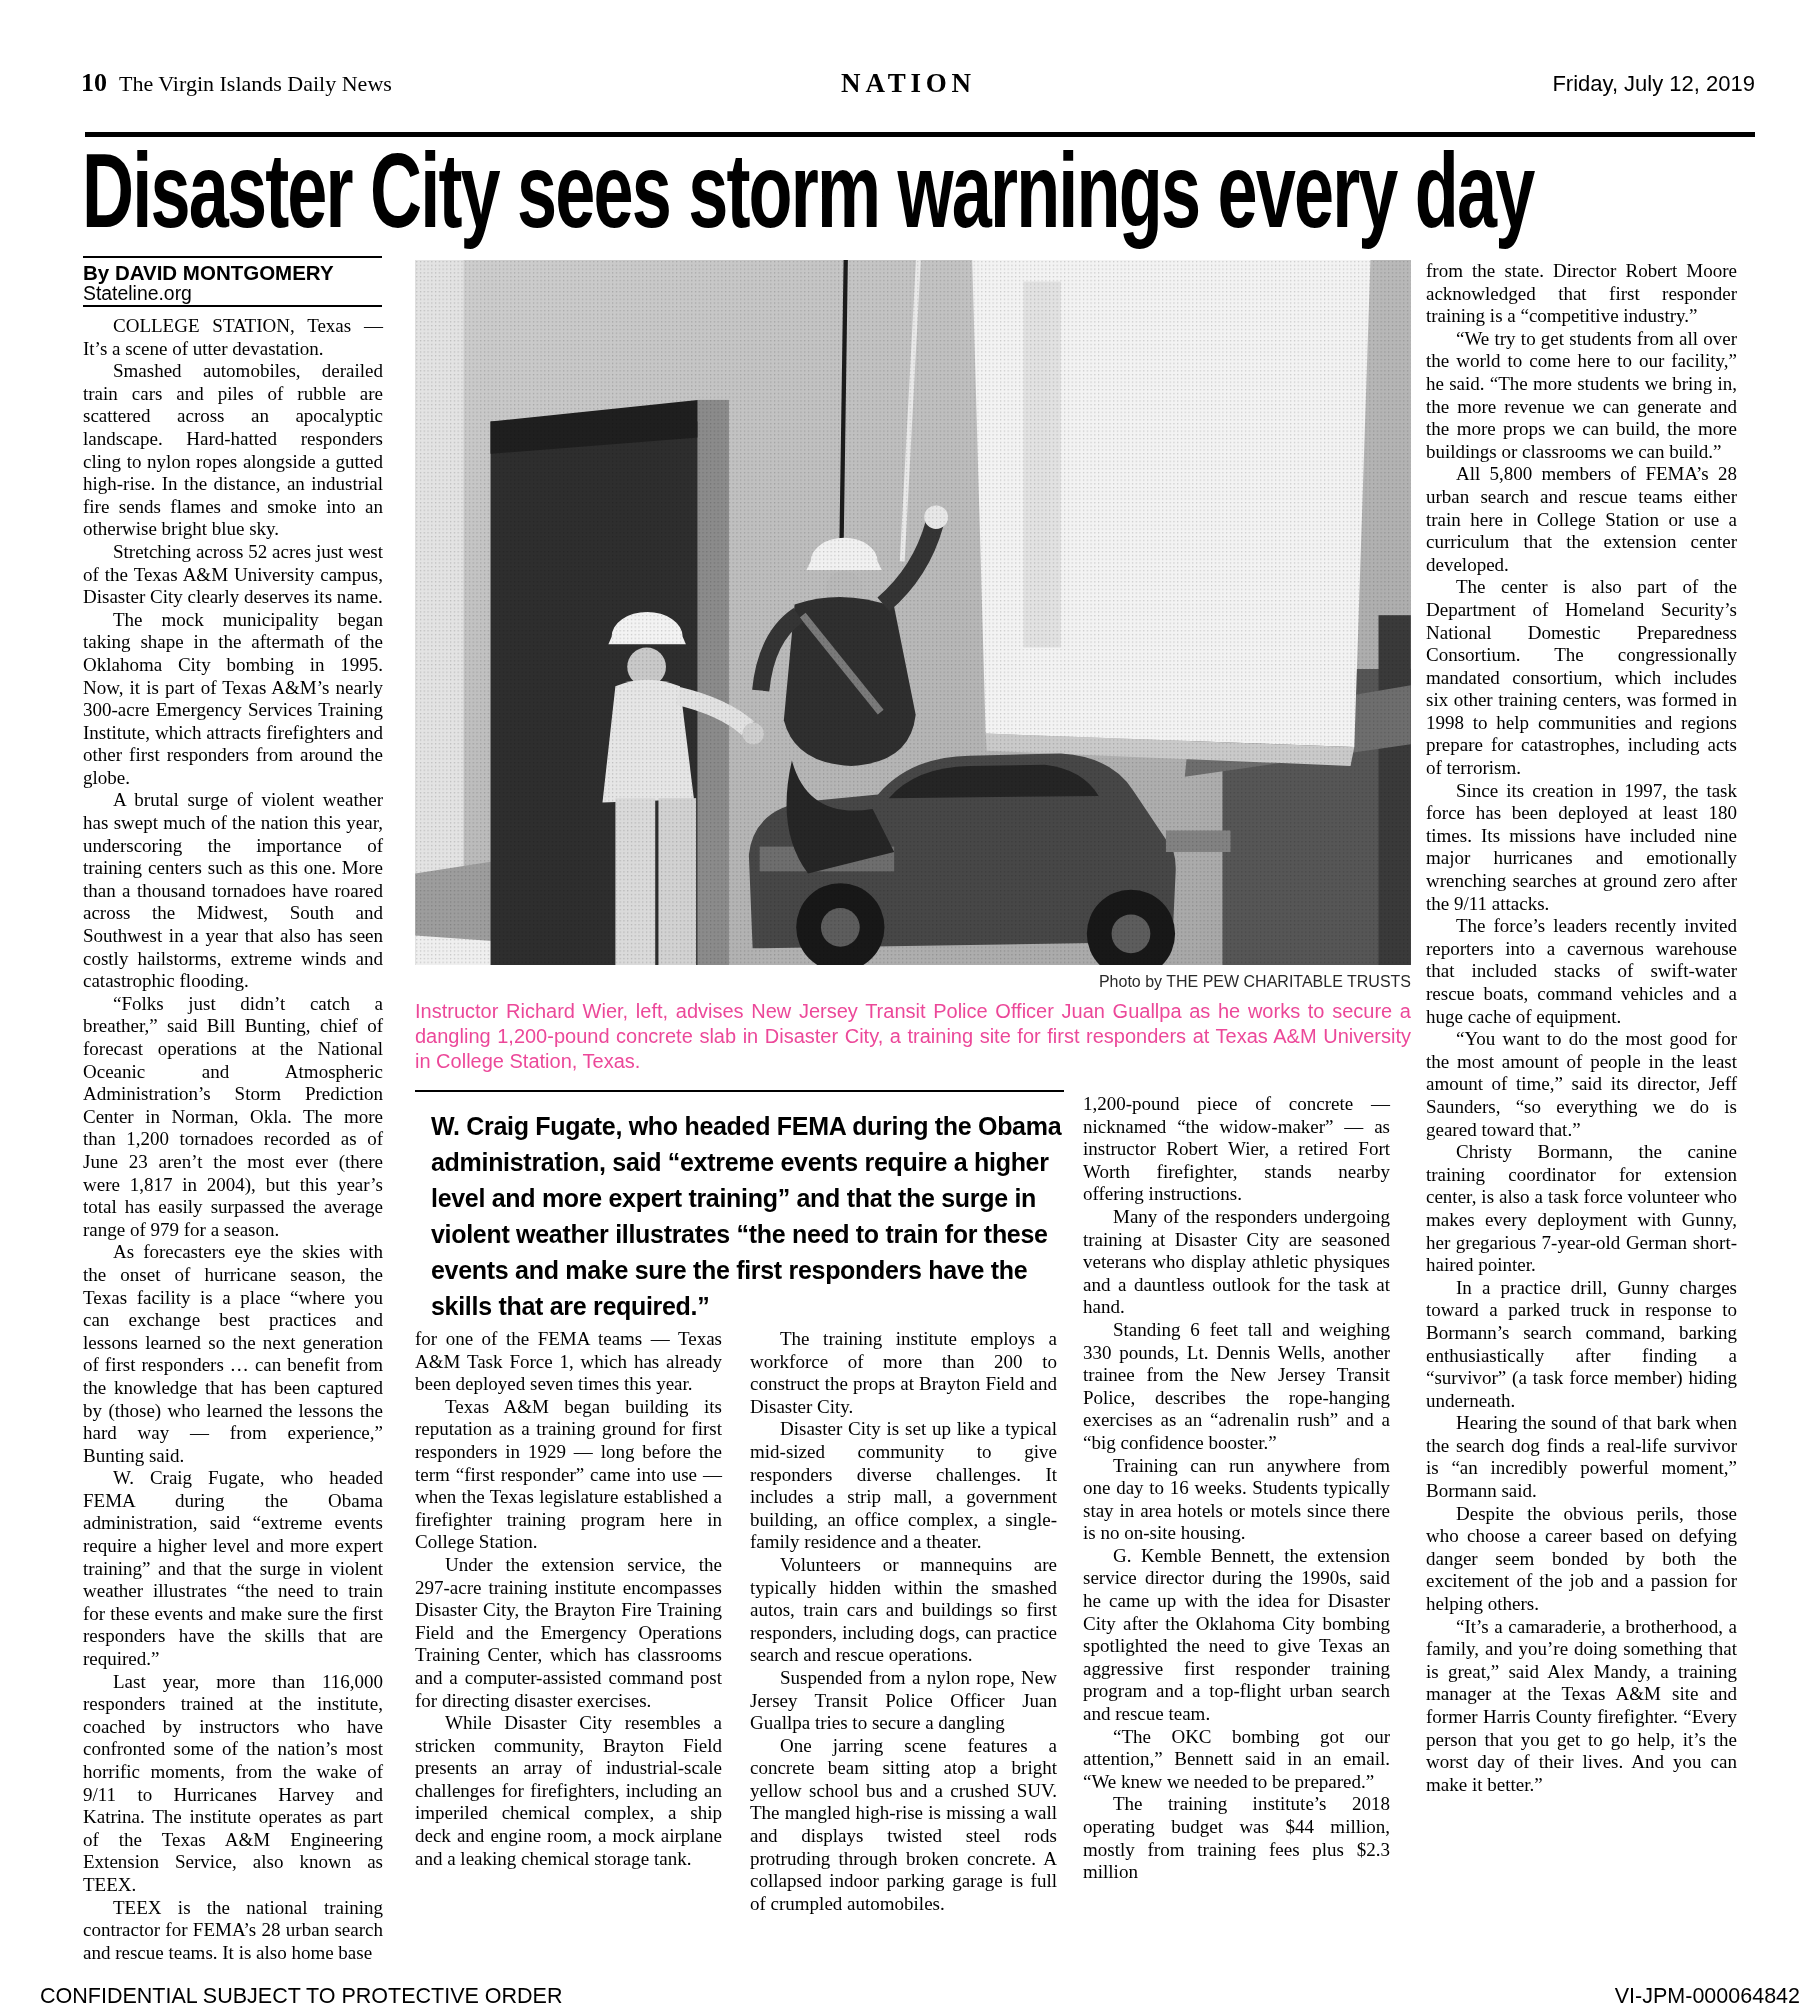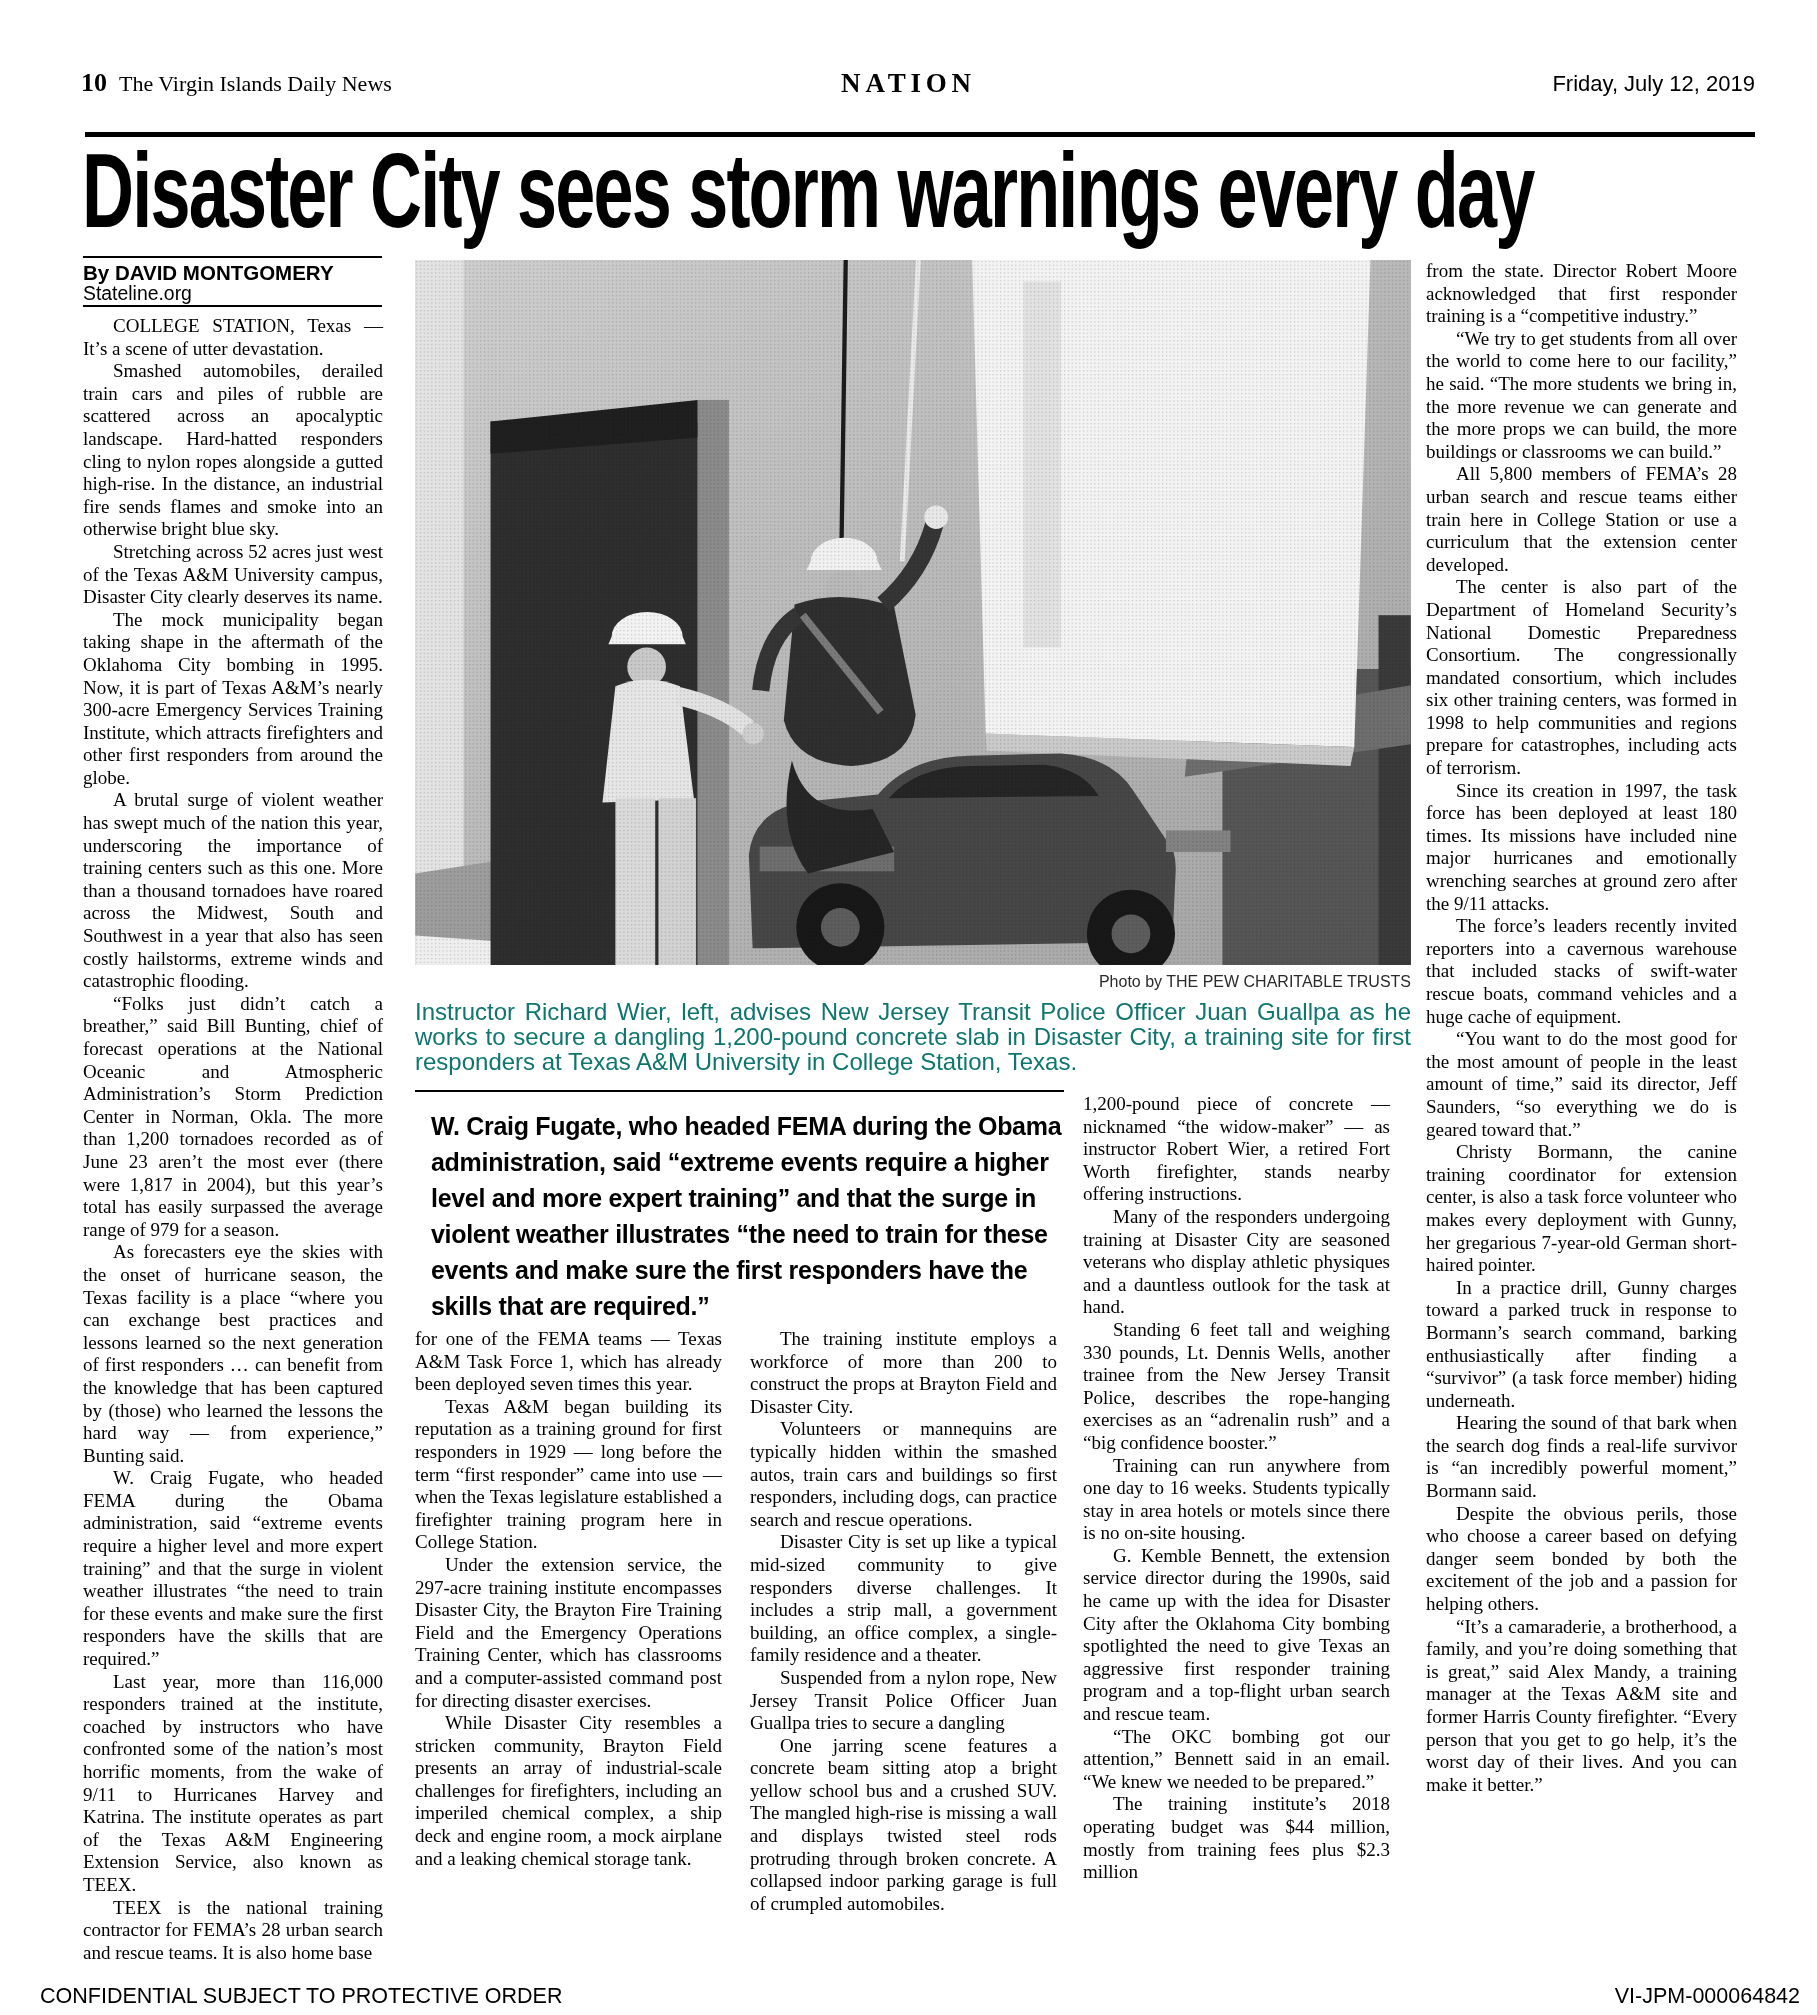--- a/index.html
+++ b/index.html
@@ -35,22 +35,22 @@
   .col2{left:415px;top:1328px;width:307px;}
   .col3{left:750px;top:1328px;width:307px;}
   .col4{left:1083px;top:1093px;width:307px;}
   .col5{left:1426px;top:260px;width:311px;}
 
   
   .photo-box{position:absolute;left:415px;top:260px;width:996px;height:705px;background:#b9b9b9;overflow:hidden;}
   .photo-credit{position:absolute;left:415px;top:973px;width:996px;text-align:right;
                 font-family:"Liberation Sans",sans-serif;font-size:16px;color:#2a2a2a;}
   .photo-caption{position:absolute;left:415px;top:999px;width:996px;
-                 font-family:"Liberation Sans",sans-serif;font-size:24px;line-height:25px;
-                 color:#0f766e;text-align:justify;}
+                 font-family:"Liberation Sans",sans-serif;font-size:20px;line-height:25px;
+                 color:#ec4899;text-align:justify;}
 
   
   .pq-rule{position:absolute;left:415px;top:1090px;width:649px;height:2.2px;background:#000;}
   .pull-quote{position:absolute;left:431px;top:1108px;width:633px;
               font-family:"Liberation Sans",sans-serif;font-weight:bold;
               font-size:25px;line-height:36px;letter-spacing:-0.3px;}
 
   
   .footer-left{position:absolute;left:40px;top:1984px;font-family:"Liberation Sans",sans-serif;font-size:21.5px;}
   .footer-right{position:absolute;right:17px;top:1984px;font-family:"Liberation Sans",sans-serif;font-size:21.5px;}
@@ -162,22 +162,22 @@
       <p>TEEX is the national training contractor for FEMA’s 28 urban search and rescue teams. It is also home base</p>
     </div>
   <div class="col col2">
       <p class="flush">for one of the FEMA teams — Texas A&amp;M Task Force 1, which has already been deployed seven times this year.</p>
       <p>Texas A&amp;M began building its reputation as a training ground for first responders in 1929 — long before the term “first responder” came into use — when the Texas legislature established a firefighter training program here in College Station.</p>
       <p>Under the extension service, the 297-acre training institute encompasses Disaster City, the Brayton Fire Training Field and the Emergency Operations Training Center, which has classrooms and a computer-assisted command post for directing disaster exercises.</p>
       <p>While Disaster City resembles a stricken community, Brayton Field presents an array of industrial-scale challenges for firefighters, including an imperiled chemical complex, a ship deck and engine room, a mock airplane and a leaking chemical storage tank.</p>
     </div>
   <div class="col col3">
       <p>The training institute employs a workforce of more than 200 to construct the props at Brayton Field and Disaster City.</p>
+      <p>Disaster City is set up like a typical mid-sized community to give responders diverse challenges. It includes a strip mall, a government building, an office complex, a single-family residence and a theater.</p>
       <p>Volunteers or mannequins are typically hidden within the smashed autos, train cars and buildings so first responders, including dogs, can practice search and rescue operations.</p>
-      <p>Disaster City is set up like a typical mid-sized community to give responders diverse challenges. It includes a strip mall, a government building, an office complex, a single-family residence and a theater.</p>
       <p>Suspended from a nylon rope, New Jersey Transit Police Officer Juan Guallpa tries to secure a dangling</p>
       <p>One jarring scene features a concrete beam sitting atop a bright yellow school bus and a crushed SUV. The mangled high-rise is missing a wall and displays twisted steel rods protruding through broken concrete. A collapsed indoor parking garage is full of crumpled automobiles.</p>
     </div>
   <div class="col col4">
       <p class="flush">1,200-pound piece of concrete — nicknamed “the widow-maker” — as instructor Robert Wier, a retired Fort Worth firefighter, stands nearby offering instructions.</p>
       <p>Many of the responders undergoing training at Disaster City are seasoned veterans who display athletic physiques and a dauntless outlook for the task at hand.</p>
       <p>Standing 6 feet tall and weighing 330 pounds, Lt. Dennis Wells, another trainee from the New Jersey Transit Police, describes the rope-hanging exercises as an “adrenalin rush” and a “big confidence booster.”</p>
       <p>Training can run anywhere from one day to 16 weeks. Students typically stay in area hotels or motels since there is no on-site housing.</p>
       <p>G. Kemble Bennett, the extension service director during the 1990s, said he came up with the idea for Disaster City after the Oklahoma City bombing spotlighted the need to give Texas an aggressive first responder training program and a top-flight urban search and rescue team.</p>
       <p>“The OKC bombing got our attention,” Bennett said in an email. “We knew we needed to be prepared.”</p>

